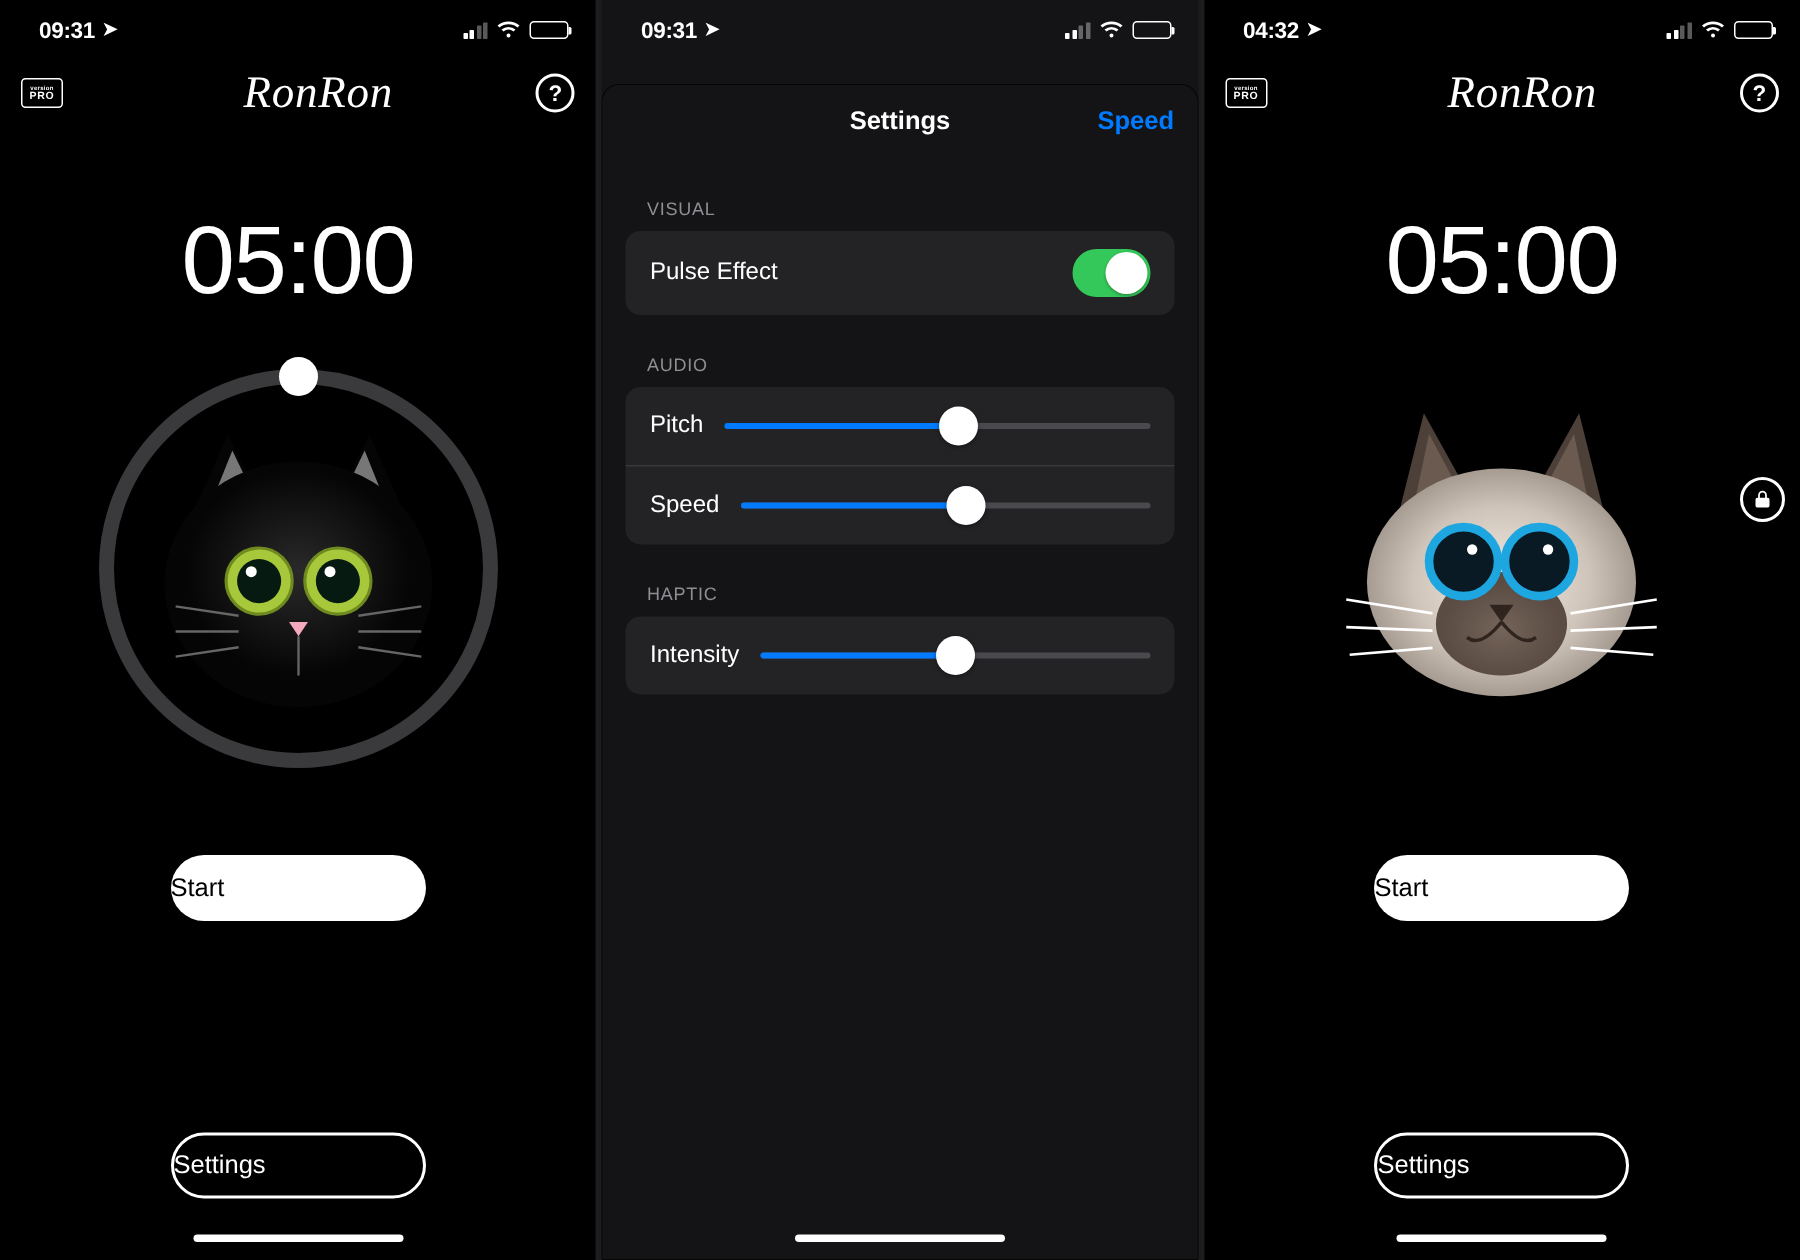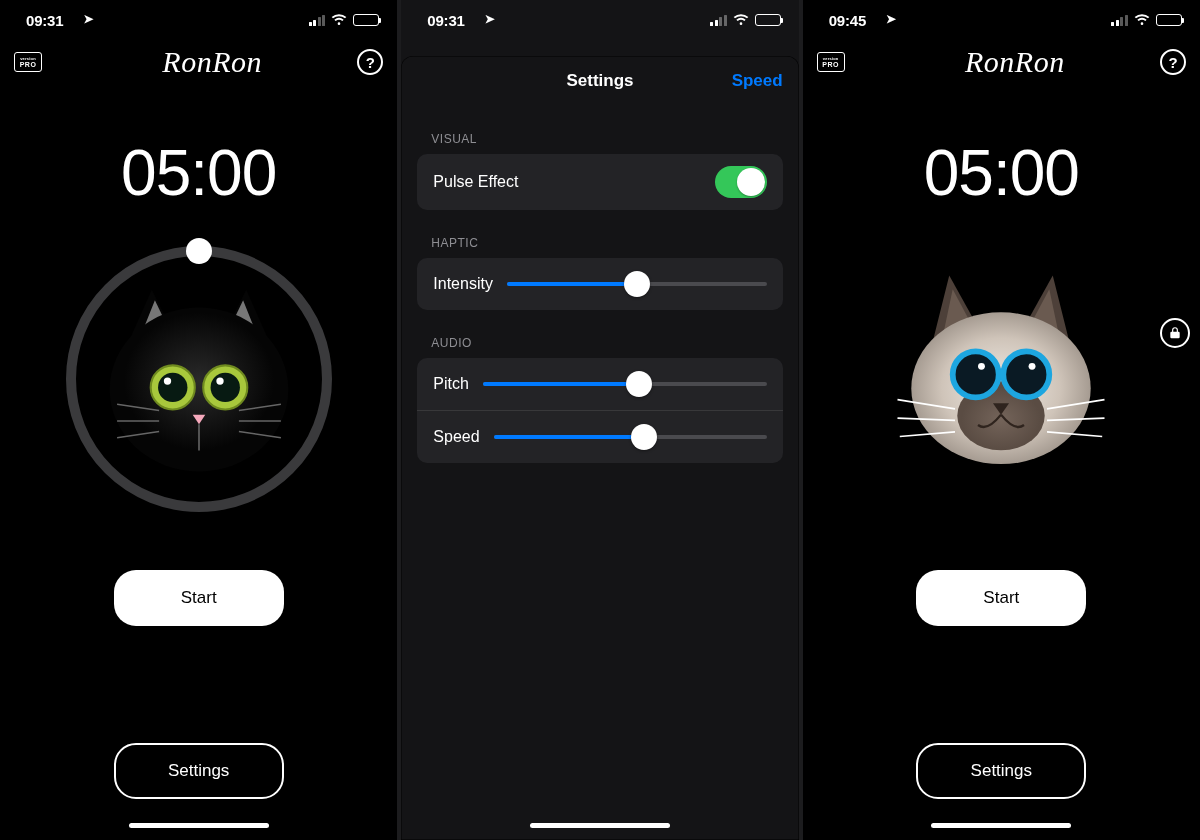--- a/index.html
+++ b/index.html
@@ -39,21 +39,21 @@
   .statusbar {
     height: 40px;
     display: flex;
     align-items: center;
     justify-content: space-between;
     padding: 0 18px 0 26px;
     font-size: 15px;
     font-weight: 600;
     letter-spacing: -0.2px;
   }
-  .statusbar .left { display:flex; align-items:center; gap:20px; }
+  .statusbar .left { display:flex; align-items:center; gap:5px; }
   .statusbar .right { display:flex; align-items:center; gap:6px; }
   .nav-arrow { font-size:12px; transform: translateY(-1px) rotate(0); }
   .signal { display:flex; align-items:flex-end; gap:1.5px; height:11px;}
   .signal i { width:3px; background:#fff; border-radius:0.5px;}
   .signal i:nth-child(1){height:4px}
   .signal i:nth-child(2){height:6px}
   .signal i:nth-child(3){height:9px; background:rgba(255,255,255,.35)}
   .signal i:nth-child(4){height:11px; background:rgba(255,255,255,.35)}
   .wifi-icon{width:16px;height:12px;}
   .battery{ width:26px; height:12px; border:1px solid #fff; border-radius:3px; position:relative; padding:1px;}
@@ -130,23 +130,23 @@
   .lock-btn {
     position:absolute;
     right:10px; top:318px;
     width:30px;height:30px;
     border:2px solid #fff; border-radius:50%;
     display:flex;align-items:center;justify-content:center;
   }
 
   .pill-btn {
     margin-top:46px;
-    width:170px; height:56px;
+    width:170px; height:44px;
     border-radius:22px;
-    display:flex;align-items:center;justify-content:center;
+    display:flex;align-items:center;
     font-size:17px; font-weight:400;
     cursor:pointer;
   }
   .pill-btn.filled { background:#fff; color:#000; }
   .pill-btn.outline { background:transparent; color:#fff; border:2px solid #fff; }
 
   .bottom-area {
     margin-top:auto;
     display:flex; flex-direction:column; align-items:center;
     padding-bottom:12px;
@@ -352,34 +352,20 @@
     </div>
 
     <div class="section">
       <div class="section-title">VISUAL</div>
       <div class="card">
         <div class="row">
           <div class="label">Pulse Effect</div>
           <div class="switch">
               <div class="knob"></div>
             </div>
-        </div>
-      </div>
-    </div>
-
-    <div class="section">
-      <div class="section-title">HAPTIC</div>
-      <div class="card">
-        <div class="row">
-          <div class="label">Intensity</div>
-          <div class="slider">
-            <div class="track"></div>
-              <div class="fill" style="width: 50%;"></div>
-              <div class="knob" style="left: 50%;"></div>
-          </div>
         </div>
       </div>
     </div>
 
     <div class="section">
       <div class="section-title">AUDIO</div>
       <div class="card">
         <div class="row">
           <div class="label">Pitch</div>
           <div class="slider">
@@ -392,31 +378,45 @@
           <div class="label">Speed</div>
           <div class="slider">
             <div class="track"></div>
               <div class="fill" style="width: 55%;"></div>
               <div class="knob" style="left: 55%;"></div>
           </div>
         </div>
       </div>
     </div>
 
+    <div class="section">
+      <div class="section-title">HAPTIC</div>
+      <div class="card">
+        <div class="row">
+          <div class="label">Intensity</div>
+          <div class="slider">
+            <div class="track"></div>
+              <div class="fill" style="width: 50%;"></div>
+              <div class="knob" style="left: 50%;"></div>
+          </div>
+        </div>
+      </div>
+    </div>
+
     <div style="flex:1"></div>
     <div style="display:flex;justify-content:center;padding-bottom:12px;">
       <div class="home-indicator"></div>
     </div>
   </div>
 </div>
 
 <div class="phone black">
   <div class="statusbar">
     <div class="left">
-      <span>09:45</span>
+      <span>04:32</span>
       <span class="nav-arrow">➤</span>
     </div>
     <div class="right">
       <span class="signal">
           <i></i>
           <i></i>
           <i></i>
           <i></i>
         </span>
       <svg class="wifi-icon" viewBox="0 0 24 18">

